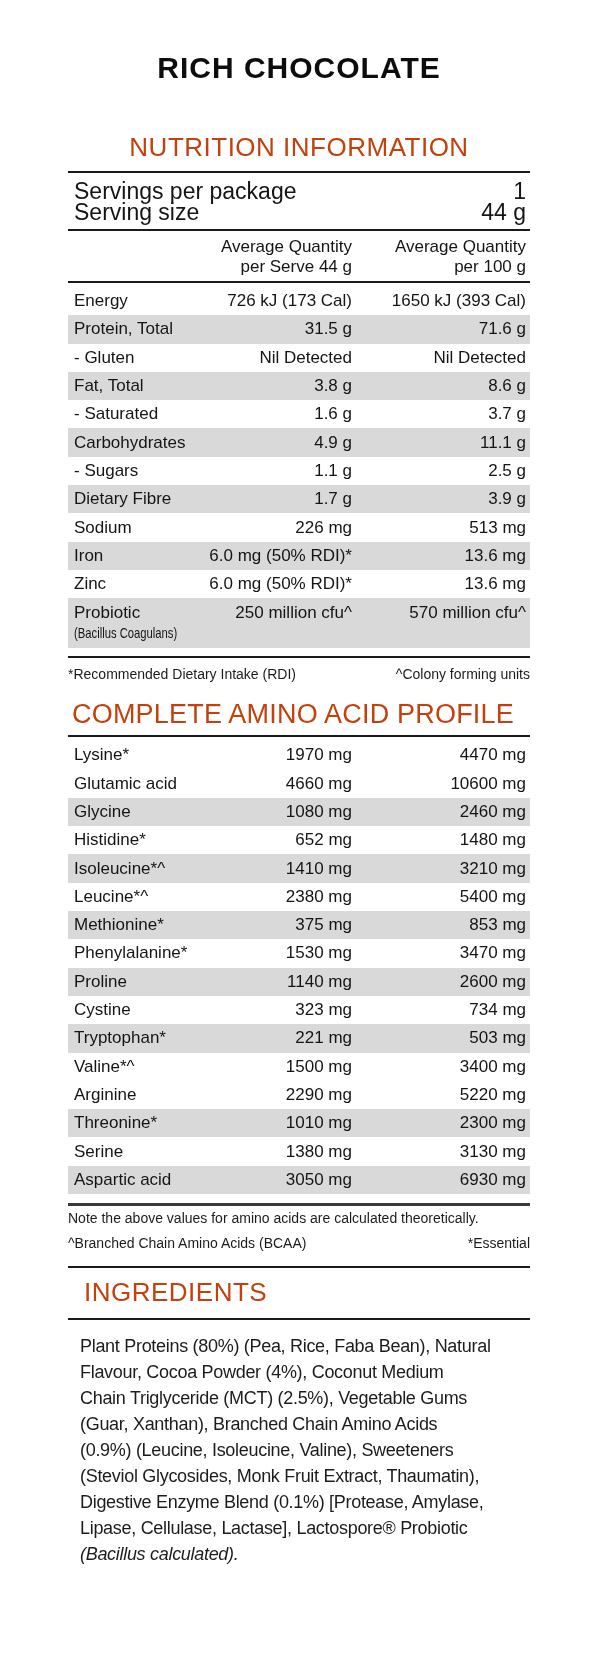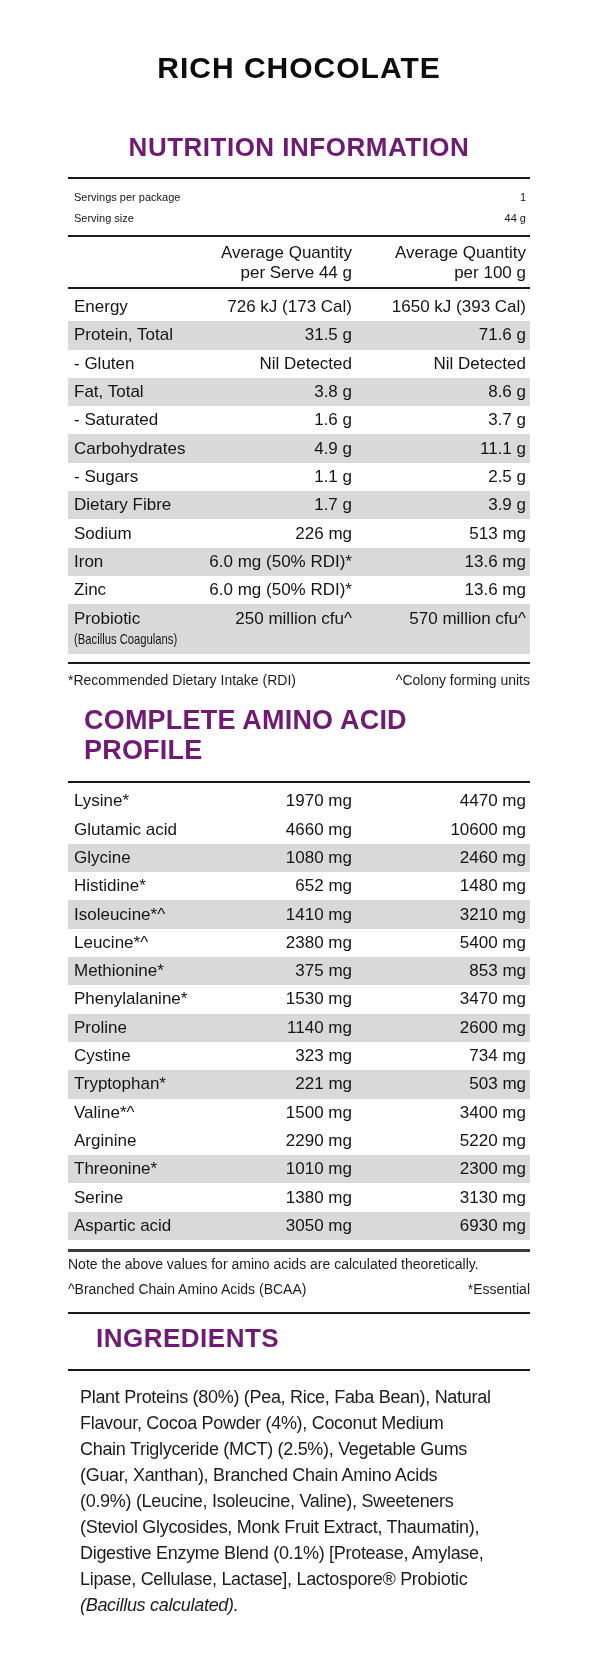--- a/index.html
+++ b/index.html
@@ -18,42 +18,42 @@
     margin: 0;
     padding-top: 47px;
     font-size: 30px;
     line-height: 42px;
     font-weight: bold;
     letter-spacing: 1px;
     text-align: center;
     color: #0d0d0d;
   }
   .section-h {
-    margin: 16px;
+    margin: 4px;
     font-size: 26px;
     line-height: 28px;
-    font-weight: bold;
+    font-weight: normal;
     letter-spacing: 0.5px;
-    color: #701a75;
+    color: #c2410c;
   }
   .nutr-h { margin-top: 44px; text-align: center; }
   .amino-h { margin-top: 16px; font-size: 27px; line-height: 30px; letter-spacing: 0.2px; text-align: left; }
   .ing-h  { margin-top: 9px; line-height: 30px; padding-left: 12px; text-align: left; }
 
   .rule { height: 2px; background: #1a1a1a; }
   .rule-1 { margin-top: 10px; }
   .rule-2 { margin-top: 0; }
   .rule-3 { margin-top: 0; }
   .rule-4 { margin-top: 8px; }
   .rule-5 { margin-top: 6px; }
   .rule-thick { margin-top: 9px; height: 3px; background: #3a3a3a; }
   .rule-ing-a { margin-top: 14px; }
   .rule-ing-b { margin-top: 11px; }
 
-  .serving-block { padding: 8px 4px 6px 6px; font-size: 11px; line-height: 21px; }
+  .serving-block { padding: 8px 4px 6px 6px; font-size: 23px; line-height: 21px; }
   .srow { display: flex; justify-content: space-between; }
 
   .thead { display: flex; padding: 6px 0 4px 0; font-size: 17px; line-height: 20px; }
   .c1 { flex: 1 1 auto; min-width: 0; }
   .c2 { width: 152px; flex: 0 0 auto; text-align: right; }
   .c3 { width: 178px; flex: 0 0 auto; text-align: right; padding-right: 4px; box-sizing: border-box; }
 
   .ntable { margin-top: 4px; }
   .atable { margin-top: 4px; }
   .row {

